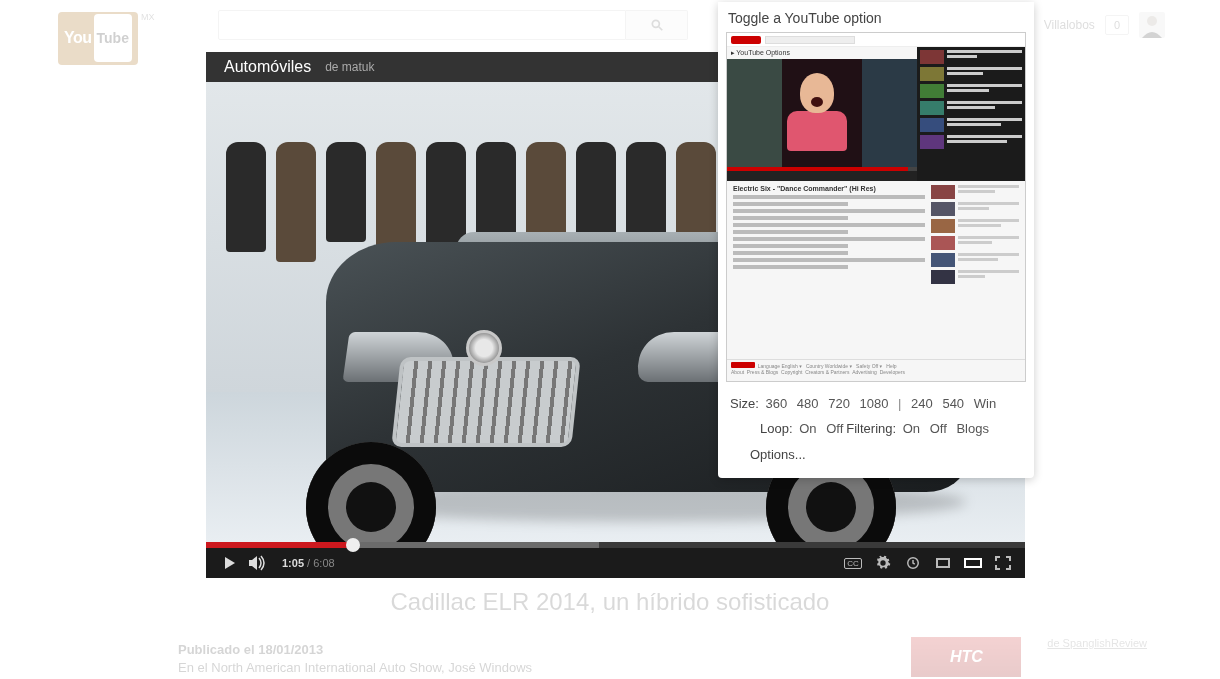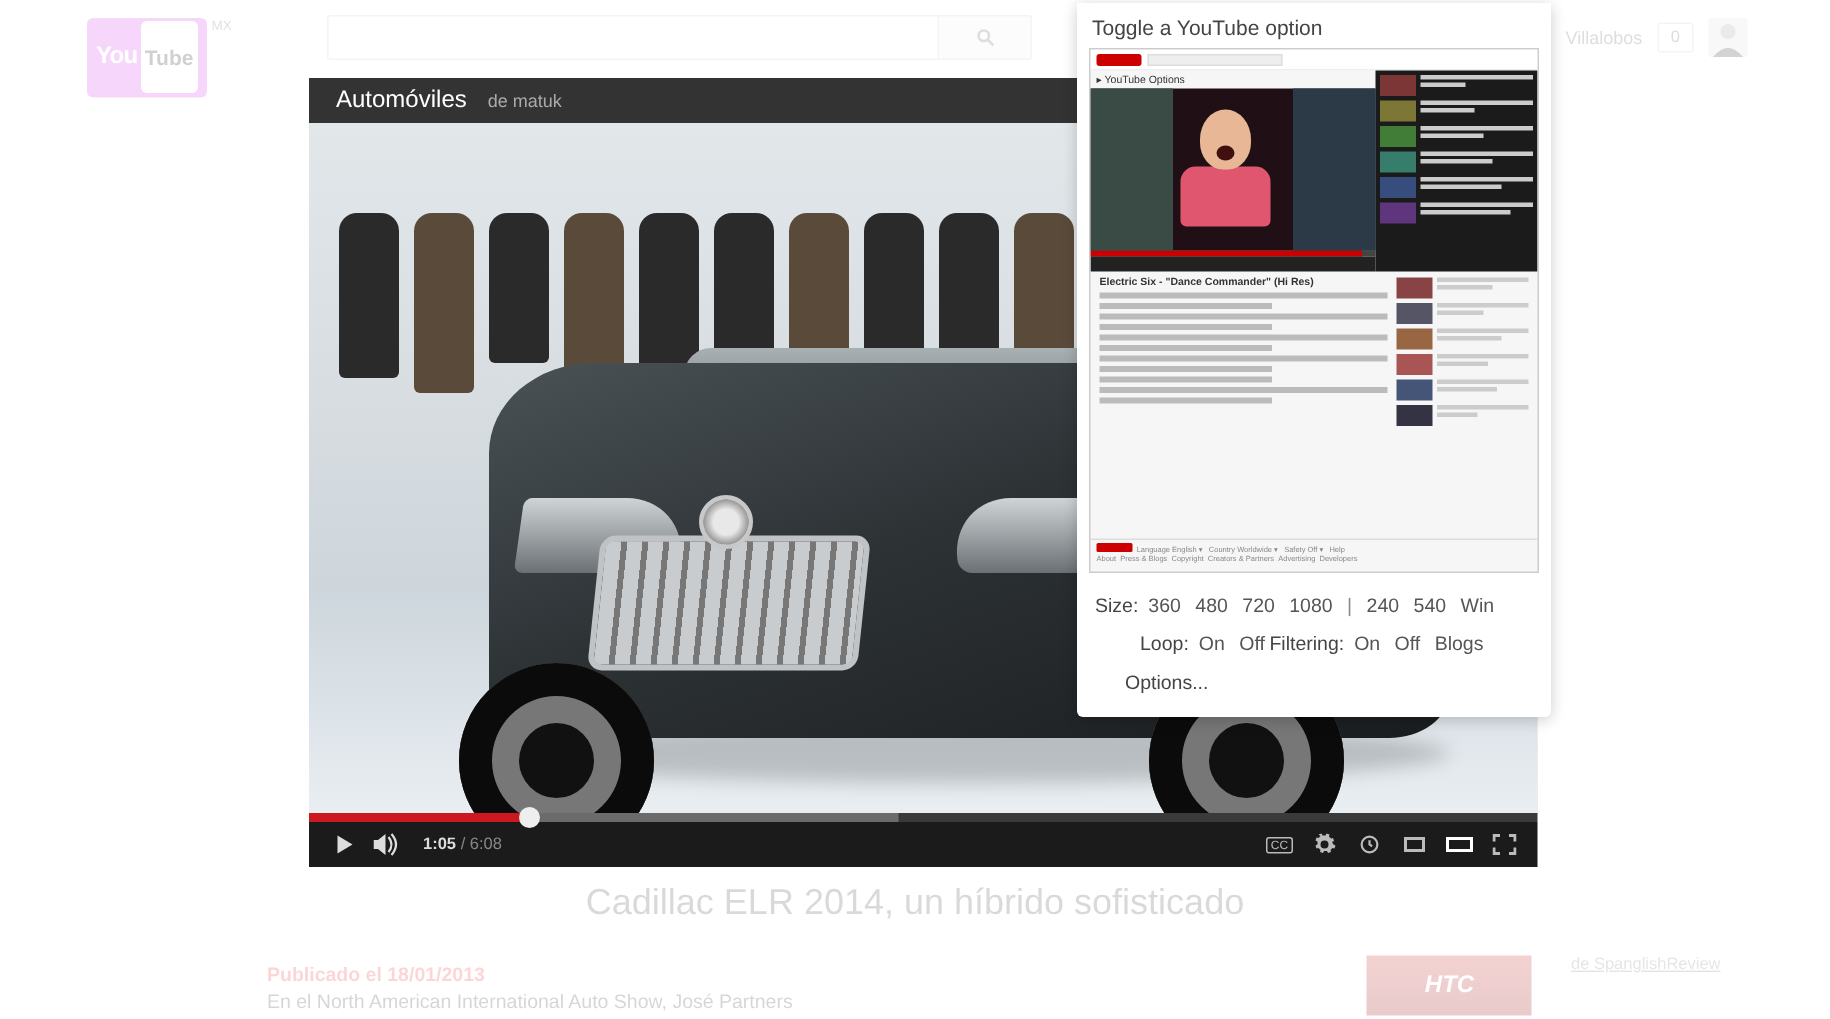--- a/index.html
+++ b/index.html
@@ -4,21 +4,21 @@
 <style>
   * { margin: 0; padding: 0; box-sizing: border-box; }
   body { font-family: Arial, Helvetica, sans-serif; width: 1220px; height: 679px; background: #fff; overflow: hidden; position: relative; }
 
   
   .dim-overlay { position: absolute; inset: 0; background: rgba(255,255,255,0.78); z-index: 5; }
 
   
   .topbar { position: absolute; top: 0; left: 0; right: 0; height: 50px; background: #fff; z-index: 2; display:flex; align-items:center; }
   .logo { position: absolute; left: 58px; top: 12px; display:flex; align-items:flex-start; }
-  .logo-box { background:#d946ef; border-radius:4px; padding:2px 6px 3px 6px; display:inline-flex; align-items:center; }
+  .logo-box { background:#a16207; border-radius:4px; padding:2px 6px 3px 6px; display:inline-flex; align-items:center; }
   .logo-you { color:#fff; font-weight:bold; font-size:16px; letter-spacing:-0.5px; }
   .logo-tube { background:#fff; color:#292929; font-weight:bold; font-size:14px; border-radius:4px; padding:16px 3px; margin-left:2px; }
   .logo-mx { font-size:9px; color:#777; margin-left:3px; }
   .search-wrap { position:absolute; left:218px; top:10px; display:flex; }
   .search-input { width:408px; height:30px; border:1px solid #ccc; border-radius:2px 0 0 2px; padding:0 8px; font-size:13px; }
   .search-btn { width:62px; height:30px; border:1px solid #ccc; border-left:none; background:#f2f2f2; border-radius:0 2px 2px 0; display:flex; align-items:center; justify-content:center; }
   .user-cluster { position:absolute; right:55px; top:12px; display:flex; align-items:center; gap:10px; }
   .user-name { font-size:12px; color:#666; }
   .count-pill { border:1px solid #ccc; padding:3px 8px; font-size:11px; color:#666; border-radius:2px; }
   .avatar { width:26px; height:26px; background:#ddd; border-radius:2px; display:flex; align-items:flex-end; justify-content:center; overflow:hidden; }
@@ -62,21 +62,21 @@
   .time .dur { color:#888; }
   .spacer { flex:1; }
   .ricon { width:24px; height:24px; display:flex; align-items:center; justify-content:center; margin-left:6px; color:#bbb; }
   .small-box { width:14px; height:10px; border:2px solid #bbb; }
   .small-rect { width:18px; height:10px; border:2px solid #fff; }
 
   
   .below { position:absolute; left:0; right:0; top:588px; z-index:2; text-align:center; }
   .title-big { font-size:24px; color:#555; font-weight:normal; }
   .meta-block { position:absolute; left:178px; top:642px; z-index:2; text-align:left; }
-  .meta-date { font-weight:bold; font-size:13px; color:#ef4444; }
+  .meta-date { font-weight:bold; font-size:13px; color:#404040; }
   .meta-desc { font-size:13px; color:#444; margin-top:3px; max-width:460px; }
   .related { position:absolute; right:73px; top:637px; z-index:2; display:flex; gap:26px; align-items:flex-start; }
   .rel-thumb { width:110px; height:40px; background:linear-gradient(#c33,#911); position:relative; display:flex; align-items:center; justify-content:center; }
   .rel-thumb .htc { color:#fff; font-weight:bold; font-size:16px; font-style:italic; }
   .rel-text { font-size:12px; font-weight:bold; color:#116; width:140px; }
   .rel-sub { font-size:11px; color:#888; font-weight:normal;text-decoration:underline; }
 
   
   .popup { position:absolute; left:718px; top:2px; width:316px; background:#fff; z-index:20; box-shadow:0 2px 10px rgba(0,0,0,.2); border-radius:0 0 4px 4px; padding:0 0 10px 0; }
   .popup-title { font-size:14px; color:#444; padding:8px 10px 6px; }
@@ -239,21 +239,21 @@
         </svg>
     </div>
   </div>
 </div>
 
 <div class="below">
   <div class="title-big">Cadillac ELR 2014, un híbrido sofisticado</div>
 </div>
 <div class="meta-block">
   <div class="meta-date">Publicado el 18/01/2013</div>
-  <div class="meta-desc">En el North American International Auto Show, José Partners</div>
+  <div class="meta-desc">En el North American International Auto Show, José Windows</div>
 </div>
 <div class="related">
   <div class="rel-thumb">
       <span class="htc">HTC</span>
     </div>
   <div>
     <div class="rel-sub">de SpanglishReview</div>
   </div>
 </div>
 

